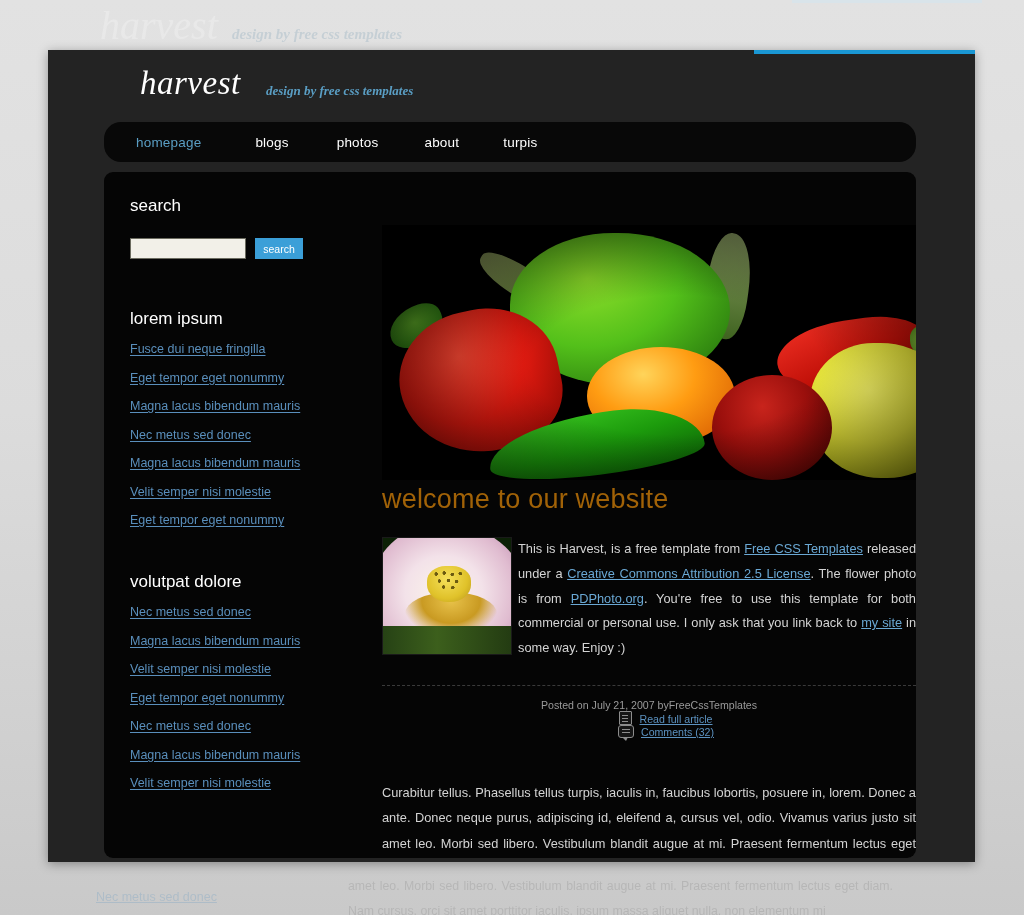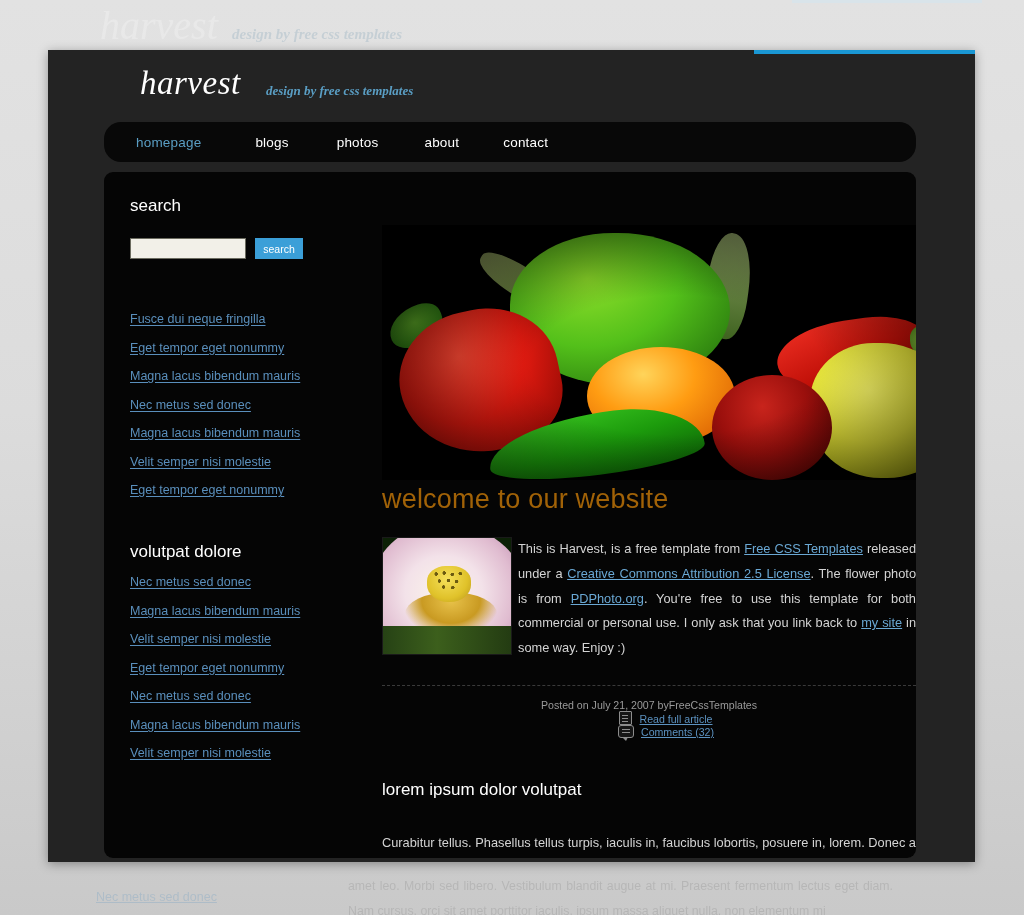--- a/index.html
+++ b/index.html
@@ -334,34 +334,35 @@
   <div id="nav">
     <span class="nav-slot" style="width:32px"></span>
     <a href="#" class="active">homepage</a>
     <span class="nav-slot" style="width:54px"></span>
     <a href="#">blogs</a>
     <span class="nav-slot" style="width:48px"></span>
     <a href="#">photos</a>
     <span class="nav-slot" style="width:46px"></span>
     <a href="#">about</a>
     <span class="nav-slot" style="width:44px"></span>
-    <a href="#">contact</a>
+    <a href="#">turpis</a>
   </div>
 
   <div id="panel">
 
     <div id="sidebar">
 
       <h3 class="side-head" id="search-head">search</h3>
       <div id="search-row">
         <input id="search-input" type="text" placeholder="" style="">
         <button id="search-button">search</button>
       </div>
 
       <div class="side-block">
+        <h3 class="side-head">lorem ipsum</h3>
         <ul class="link-list">
           <li><a href="#">Fusce dui neque fringilla</a></li>
           <li><a href="#">Eget tempor eget nonummy</a></li>
           <li><a href="#">Magna lacus bibendum mauris</a></li>
           <li><a href="#">Nec metus sed donec</a></li>
           <li><a href="#">Magna lacus bibendum mauris</a></li>
           <li><a href="#">Velit semper nisi molestie</a></li>
           <li><a href="#">Eget tempor eget nonummy</a></li>
         </ul>
       </div>
@@ -423,21 +424,20 @@
             <span class="mico doc"></span>
             <a href="#">Read full article</a>
           </span>
           <span class="meta-link">
             <span class="mico bubble"></span>
             <a href="#">Comments (32)</a>
           </span>
         </div>
 
         <div id="second-article">
-          <h2 id="second-title">lorem ipsum dolor volutpat</h2>
           <div id="second-body">Curabitur tellus. Phasellus tellus turpis, iaculis in, faucibus lobortis, posuere in, lorem. Donec a ante. Donec neque purus, adipiscing id, eleifend a, cursus vel, odio. Vivamus varius justo sit amet leo. Morbi sed libero. Vestibulum blandit augue at mi. Praesent fermentum lectus eget diam. Nam cursus, orci sit amet porttitor iaculis, ipsum massa aliquet nulla, non elementum mi</div>
         </div>
 
       </div>
 
     </div>
 
   </div>
 </div>
 

